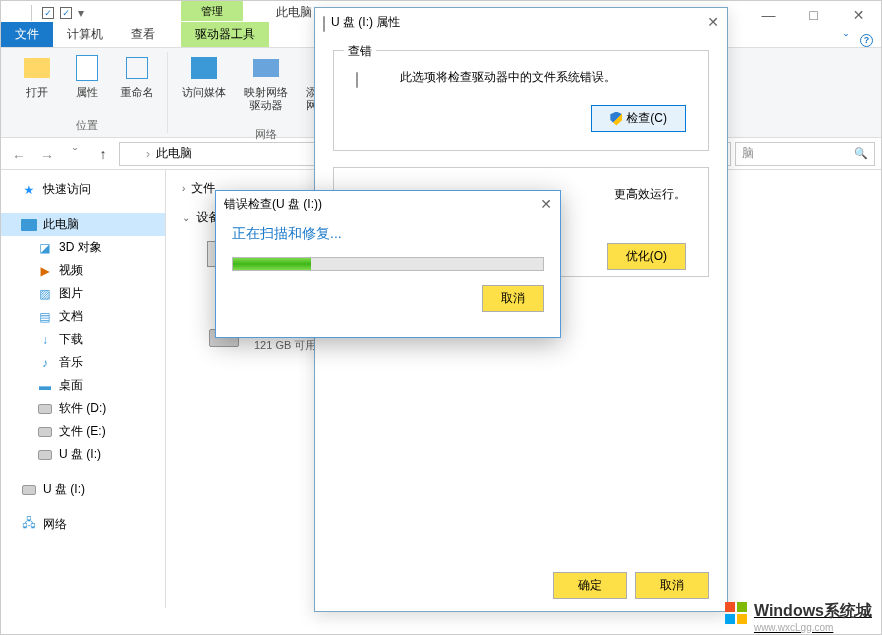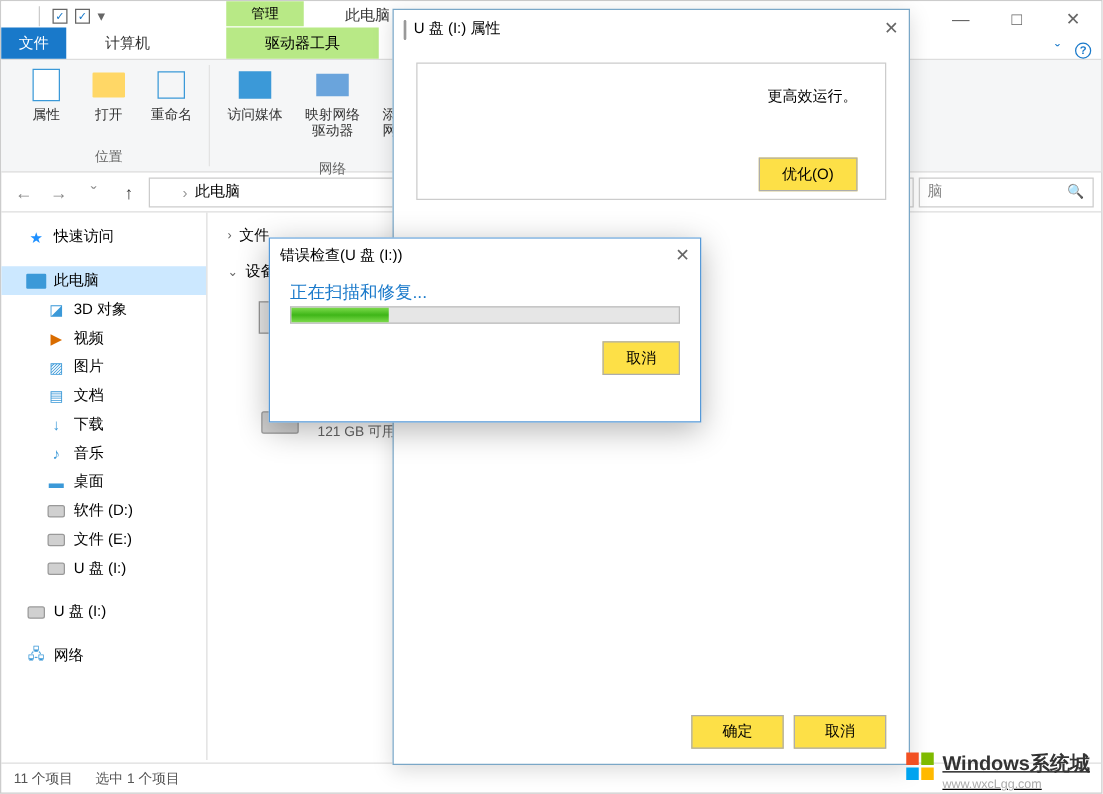--- a/index.html
+++ b/index.html
@@ -14,21 +14,21 @@
     .qat-icon { width: 14px; height: 14px; display: inline-block; }
     .qat-sep { width: 1px; height: 16px; background: #ccc; margin: 0 4px; }
     .titlebar-context { position: absolute; left: 180px; top: 0; height: 20px; background: #b8e986; padding: 2px 20px; font-size: 11px; line-height: 16px; text-align: center; }
     .titlebar-title { position: absolute; left: 275px; font-size: 12px; color: #333; }
     .win-controls { position: absolute; right: 0; top: 0; display: flex; }
     .win-btn { width: 45px; height: 28px; display: flex; align-items: center; justify-content: center; color: #666; font-size: 14px; }
     
     
     .ribbon-tabs { height: 24px; display: flex; align-items: flex-end; background: #fff; border-bottom: 1px solid #ddd; position: relative; }
     .file-tab { background: #1979ca; color: #fff; padding: 4px 14px; font-size: 12px; }
-    .ribbon-tab { padding: 4px 31px; font-size: 12px; color: #333; }
+    .ribbon-tab { padding: 4px 14px; font-size: 12px; color: #333; }
     .ribbon-tab.context { background: #b8e986; color: #000; position: absolute; left: 180px; }
     .ribbon-help { position: absolute; right: 8px; display: flex; gap: 12px; align-items: center; color: #1979ca; }
     
     
     .ribbon { height: 90px; background: #f5f6f7; border-bottom: 1px solid #ddd; display: flex; padding: 4px 6px; }
     .ribbon-group { display: flex; flex-direction: column; align-items: center; padding: 0 8px; border-right: 1px solid #e3e3e3; }
     .ribbon-items { display: flex; gap: 6px; flex: 1; }
     .ribbon-item { display: flex; flex-direction: column; align-items: center; justify-content: flex-start; gap: 2px; width: 44px; }
     .ribbon-item-wide { width: 56px; }
     .ribbon-icon { width: 32px; height: 32px; display: flex; align-items: center; justify-content: center; }
@@ -88,21 +88,21 @@
     .groupbox-btn-row { display: flex; justify-content: flex-end; }
     .dlg-btn { border: 1px solid #0078d7; background: #e5f1fb; padding: 4px 18px; font-size: 12px; display: flex; align-items: center; gap: 4px; cursor: default; }
     .dlg-btn.plain { border: 1px solid #adadad; background: #fde047; }
     .propdlg-footer { position: absolute; bottom: 12px; right: 18px; display: flex; gap: 8px; }
     .propdlg-footer .dlg-btn { padding: 4px 24px; }
     
     
     .scandlg { position: absolute; left: 215px; top: 190px; width: 346px; height: 148px; background: #fff; border: 1px solid #5599d8; box-shadow: 0 6px 24px rgba(0,0,0,0.3); }
     .scandlg-title { height: 26px; display: flex; align-items: center; justify-content: space-between; padding: 0 8px; font-size: 12px; background: #fff; }
     .scandlg-body { padding: 8px 16px 12px; }
-    .scandlg-status { color: #1979ca; font-size: 14px; margin-bottom: 2px; }
+    .scandlg-status { color: #1979ca; font-size: 14px; margin-bottom: 14px; }
     .progressbar { width: 100%; height: 14px; border: 1px solid #bbb; background: #e6e6e6; position: relative; overflow: hidden; }
     .progressbar-fill { height: 100%; width: 25%; background: linear-gradient(to bottom, #7ddb4c, #3fb618, #7ddb4c); }
     .scandlg-footer { display: flex; justify-content: flex-end; margin-top: 14px; }
     
     
     .watermark { position: absolute; right: 10px; bottom: 2px; display: flex; align-items: flex-start; gap: 6px; font-size: 16px; font-weight: bold; text-decoration: underline; }
     .wm-logo { display: flex; }
     .wm-sq { width: 10px; height: 10px; margin: 1px; }
     .wm-text { color: #333; }
     .wm-sub { font-size: 10px; color: #aaa; font-weight: normal; }
@@ -146,29 +146,29 @@
       <span>ˇ</span>
       <span class="ico-help">?</span>
     </div>
   </div>
 
   <div class="ribbon">
     <div class="ribbon-group">
       <div class="ribbon-items">
         <div class="ribbon-item">
           <div class="ribbon-icon">
+              <span class="ico-folder" style="width:26px;height:20px;"></span>
+            </div>
+          <div class="ribbon-label">打开</div>
+        </div>
+        <div class="ribbon-item">
+          <div class="ribbon-icon">
               <span style="width:22px;height:26px;background:#fff;border:1px solid #3b99d8;display:block;"></span>
             </div>
           <div class="ribbon-label">属性</div>
-        </div>
-        <div class="ribbon-item">
-          <div class="ribbon-icon">
-              <span class="ico-folder" style="width:26px;height:20px;"></span>
-            </div>
-          <div class="ribbon-label">打开</div>
         </div>
         <div class="ribbon-item">
           <div class="ribbon-icon">
               <span style="width:22px;height:22px;border:1px solid #3b99d8;display:block;"></span>
             </div>
           <div class="ribbon-label">重命名</div>
         </div>
       </div>
       <div class="ribbon-group-label">位置</div>
     </div>
@@ -320,35 +320,46 @@
             <div class="drive-bar">
                 <div class="drive-bar-fill" style="width:28%;"></div>
               </div>
             <div class="drive-text">121 GB 可用，</div>
           </div>
         </div>
       </div>
     </div>
   </div>
 
-  <div class="statusbar">
-    <span>11 个项目</span>
-    <span>选中 1 个项目</span>
-  </div>
 </div>
 
 <div class="propdlg">
   <div class="propdlg-title">
     <div class="propdlg-title-left">
       <span><span class="ico-drive" style="width:14px;height:10px;"></span></span>
       <span>U 盘 (I:) 属性</span>
     </div>
     <span style="font-size:14px;color:#666;">✕</span>
   </div>
   <div class="propdlg-body">
+    <div class="groupbox">
+      <div class="groupbox-title">查错</div>
+      <div class="groupbox-content">
+        <div class="groupbox-icon-row">
+          <div class="groupbox-drive-icon"><span class="ico-drive"></span></div>
+          <div class="groupbox-text">此选项将检查驱动器中的文件系统错误。</div>
+        </div>
+        <div class="groupbox-btn-row">
+          <div class="dlg-btn">
+            <span class="shield-icon"></span>
+            <span>检查(C)</span>
+          </div>
+        </div>
+      </div>
+    </div>
     <div class="groupbox" style="height:110px;">
       <div class="groupbox-content">
         <div class="groupbox-text" style="text-align:right;">更高效运行。</div>
         <div style="height:20px;"></div>
         <div class="groupbox-btn-row">
           <div class="dlg-btn plain">优化(O)</div>
         </div>
       </div>
     </div>
   </div>

